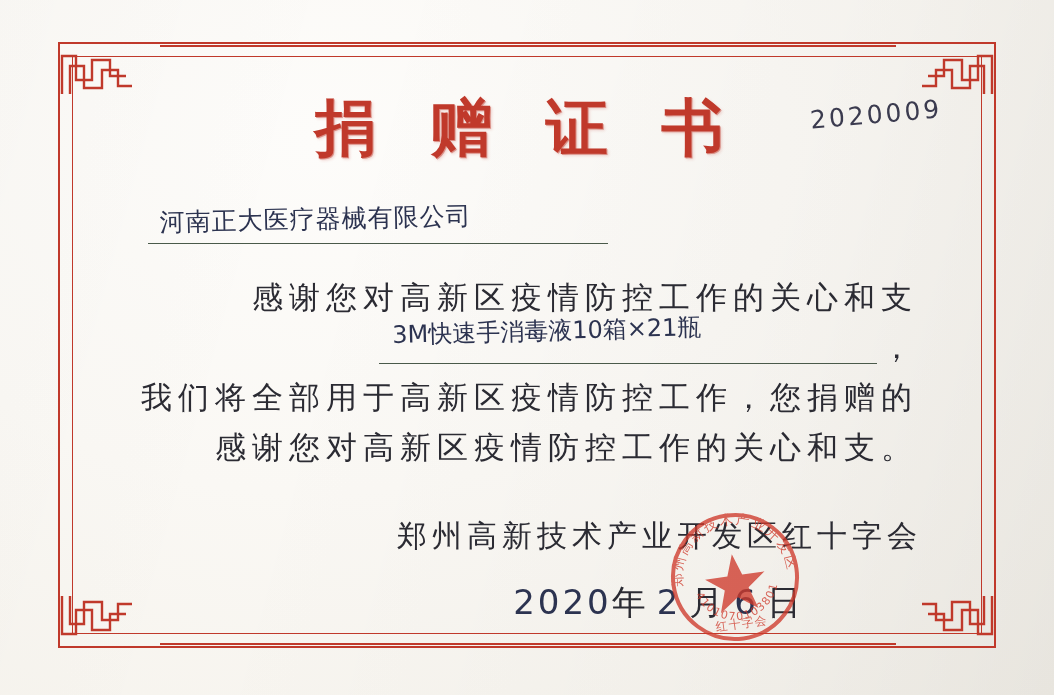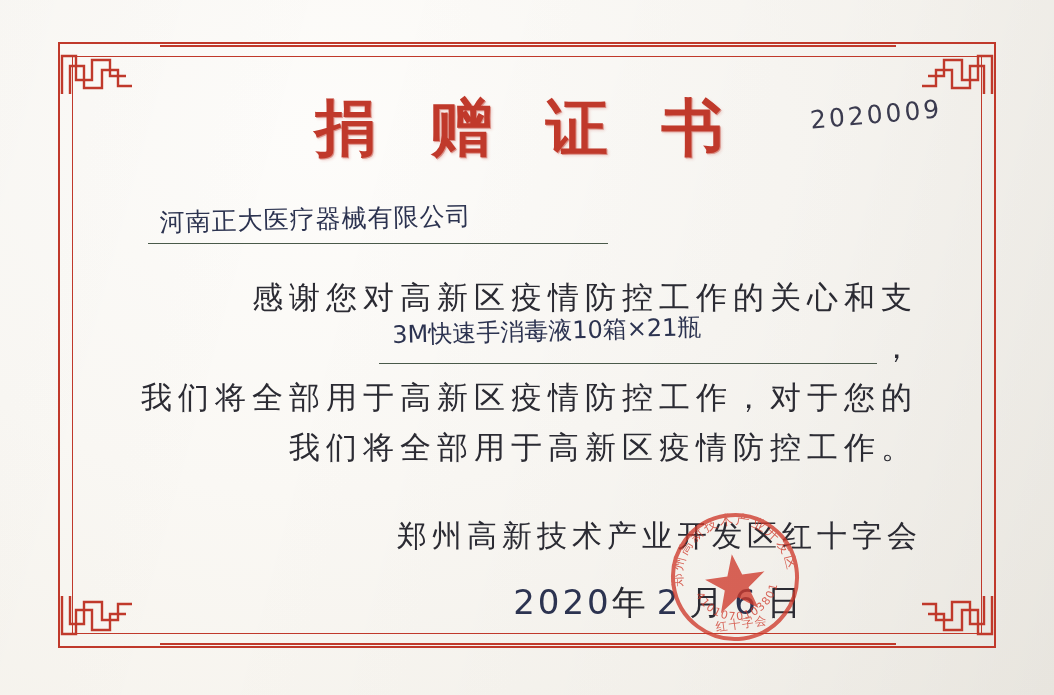--- a/index.html
+++ b/index.html
@@ -267,22 +267,22 @@
     <div class="recipient-rule"></div>
   </div>
 
   <div class="body-text">
     <div class="body-line">
       <span class="indent"></span><span>感谢您对高新区疫情防控工作的关心和支</span>
     </div>
     <div class="body-line">
       <span class="inline-fill"><span class="fill-hand">3M快速手消毒液10箱×21瓶</span></span><span>，</span>
     </div>
-    <div class="body-line">我们将全部用于高新区疫情防控工作，对于您的</div>
-    <div class="body-line">我们将全部用于高新区疫情防控工作。</div>
+    <div class="body-line">我们将全部用于高新区疫情防控工作，您捐赠的</div>
+    <div class="body-line">感谢您对高新区疫情防控工作的关心和支。</div>
   </div>
 
   <div class="issuer">郑州高新技术产业开发区红十字会</div>
   <div class="date-line">
     <span class="date-num">2020</span><span>年</span><span class="date-hand">2</span><span>月</span><span class="date-hand">6</span><span>日</span>
   </div>
 
   <div class="seal">
     <svg viewBox="0 0 142 142" width="142" height="142">
       <defs>

